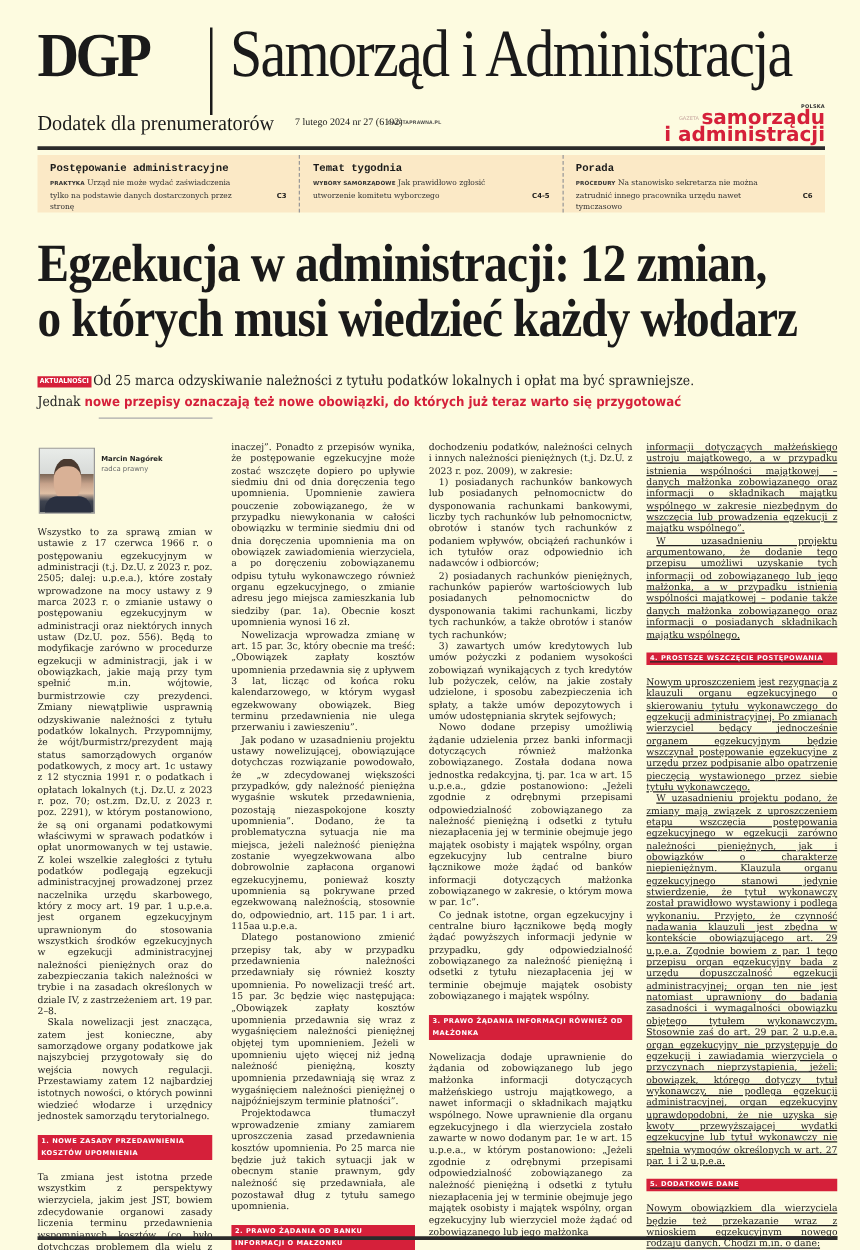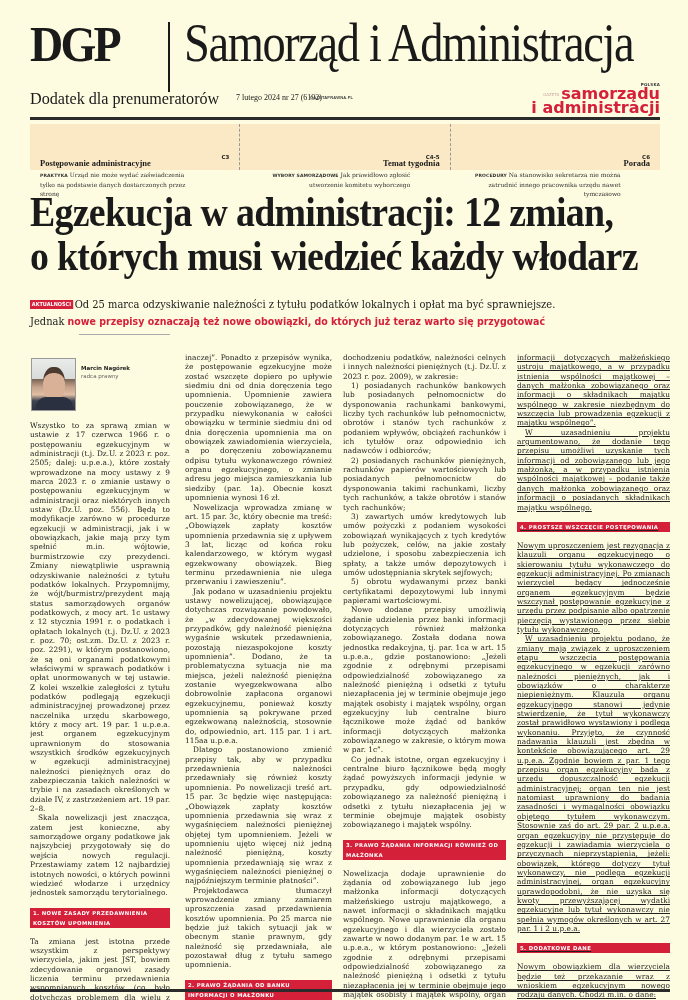--- a/index.html
+++ b/index.html
@@ -19,22 +19,22 @@
   .gsa { position: absolute; right: 0; top: -6px; text-align: right; font-family: "DejaVu Sans", sans-serif; }
   .gsa .polska { font-size: 4px; font-weight: bold; color: #333; letter-spacing: .2px; }
   .gsa .row { line-height: 13px; }
   .gsa .gazeta { font-size: 4px; color: #c8a8a0; margin-right: 2px; vertical-align: middle; }
   .gsa .brand { font-size: 16px; color: #d5203a; font-weight: bold; }
   .head-rule { position: absolute; left: 30px; top: 117px; width: 630px; height: 3px; background: #2b2b2b; }
 
   
   .teasers { position: absolute; left: 30px; top: 124px; width: 630px; height: 46px; background: #fbe9c6; display: flex; }
   .teaser { position: relative; flex: 1; padding: 5px 10px 0 10px; }
-  .teaser + .teaser { border-left: 1px dashed #999; text-align: right; }
-  .teaser-title { font-family: Liberation Serif, serif; font-weight: bold; font-size: 8.5px; line-height: 13px; color: #1a1a1a; margin-top: 28px; }
+  .teaser + .teaser { border-left: 1px dashed #999; }
+  .teaser-title { font-family: Liberation Mono, monospace; font-weight: bold; font-size: 8.5px; line-height: 13px; color: #1a1a1a; }
   .teaser-text { font-size: 6px; line-height: 9px; color: #333; width: 160px; }
   .teaser-kicker { font-family: "DejaVu Sans", sans-serif; font-weight: bold; font-size: 4.5px; text-transform: uppercase; letter-spacing: .1px; }
   .teaser-page { position: absolute; right: 10px; bottom: 10px; font-family: "DejaVu Sans", sans-serif; font-weight: bold; font-size: 5.5px; }
 
   
   .headline { position: absolute; left: 30px; top: 190px; width: 640px; font-family: "Liberation Serif", serif; font-size: 43px; line-height: 44px; letter-spacing: -0.8px; transform: scaleX(0.88); transform-origin: left; white-space: nowrap; }
   .lead { position: absolute; left: 30px; top: 296px; width: 640px; font-size: 11px; line-height: 17px; color: #222; white-space: nowrap; transform: scaleX(0.9); transform-origin: left; }
   .badge { display: inline-block; background: #d5203a; color: #fff; font-family: "DejaVu Sans", sans-serif; font-weight: bold; font-size: 5.5px; line-height: 9px; padding: 0 2px; vertical-align: 2px; margin-right: 2px; }
   .lead-red { color: #d5203a; font-family: "DejaVu Sans", sans-serif; font-weight: bold; font-size: 10.5px; }
 
@@ -132,21 +132,20 @@
   <p>Projektodawca tłumaczył wprowadzenie zmiany zamiarem uproszczenia zasad przedawnienia kosztów upomnienia. Po 25 marca nie będzie już takich sytuacji jak w obecnym stanie prawnym, gdy należność się przedawniała, ale pozostawał dług z tytułu samego upomnienia.</p>
   <div class="sect">2. PRAWO ŻĄDANIA OD BANKU INFORMACJI O MAŁŻONKU</div>
   <p>Organy egzekucyjne będą mogły żądać od banków informacji dotyczących małżonka zobowiązanego. W celu dodania nowego uprawnienia wprowadzono zmiany w art. 36 u.p.e.a. Z jego par. 1 obecnie wynika, że – na żądanie organu egzekucyjnego lub centralnego biura łącznikowego – banki są obowiązane do przekazywania informacji dotyczących zobowiązanego lub podmiotu, o którym mowa w art. 3 pkt 8 ustawy z 11 października 2013 r. o wzajemnej pomocy przy</p>
 </div>
 
 <div class="col c3" style="height:658px;">
   <p>dochodzeniu podatków, należności celnych i innych należności pieniężnych (t.j. Dz.U. z 2023 r. poz. 2009), w zakresie:</p>
   <p>1) posiadanych rachunków bankowych lub posiadanych pełnomocnictw do dysponowania rachunkami bankowymi, liczby tych rachunków lub pełnomocnictw, obrotów i stanów tych rachunków z podaniem wpływów, obciążeń rachunków i ich tytułów oraz odpowiednio ich nadawców i odbiorców;</p>
   <p>2) posiadanych rachunków pieniężnych, rachunków papierów wartościowych lub posiadanych pełnomocnictw do dysponowania takimi rachunkami, liczby tych rachunków, a także obrotów i stanów tych rachunków;</p>
   <p>3) zawartych umów kredytowych lub umów pożyczki z podaniem wysokości zobowiązań wynikających z tych kredytów lub pożyczek, celów, na jakie zostały udzielone, i sposobu zabezpieczenia ich spłaty, a także umów depozytowych i umów udostępniania skrytek sejfowych;</p>
-  <p>5) obrotu wydawanymi przez banki certyfikatami depozytowymi lub innymi papierami wartościowymi.</p>
   <p>Nowo dodane przepisy umożliwią żądanie udzielenia przez banki informacji dotyczących również małżonka zobowiązanego. Została dodana nowa jednostka redakcyjna, tj. par. 1ca w art. 15 u.p.e.a., gdzie postanowiono: „Jeżeli zgodnie z odrębnymi przepisami odpowiedzialność zobowiązanego za należność pieniężną i odsetki z tytułu niezapłacenia jej w terminie obejmuje jego majątek osobisty i majątek wspólny, organ egzekucyjny lub centralne biuro łącznikowe może żądać od banków informacji dotyczących małżonka zobowiązanego w zakresie, o którym mowa w par. 1c”.</p>
   <p>Co jednak istotne, organ egzekucyjny i centralne biuro łącznikowe będą mogły żądać powyższych informacji jedynie w przypadku, gdy odpowiedzialność zobowiązanego za należność pieniężną i odsetki z tytułu niezapłacenia jej w terminie obejmuje majątek osobisty zobowiązanego i majątek wspólny.</p>
   <div class="sect">3. PRAWO ŻĄDANIA INFORMACJI RÓWNIEŻ OD MAŁŻONKA</div>
   <p>Nowelizacja dodaje uprawnienie do żądania od zobowiązanego lub jego małżonka informacji dotyczących małżeńskiego ustroju majątkowego, a nawet informacji o składnikach majątku wspólnego. Nowe uprawnienie dla organu egzekucyjnego i dla wierzyciela zostało zawarte w nowo dodanym par. 1e w art. 15 u.p.e.a., w którym postanowiono: „Jeżeli zgodnie z odrębnymi przepisami odpowiedzialność zobowiązanego za należność pieniężną i odsetki z tytułu niezapłacenia jej w terminie obejmuje jego majątek osobisty i majątek wspólny, organ egzekucyjny lub wierzyciel może żądać od zobowiązanego lub jego małżonka</p>
 </div>
 
 <div class="col c4" style="height:658px;">
   <p>informacji dotyczących małżeńskiego ustroju majątkowego, a w przypadku istnienia wspólności majątkowej – danych małżonka zobowiązanego oraz informacji o składnikach majątku wspólnego w zakresie niezbędnym do wszczęcia lub prowadzenia egzekucji z majątku wspólnego”.</p>
   <p>W uzasadnieniu projektu argumentowano, że dodanie tego przepisu umożliwi uzyskanie tych informacji od zobowiązanego lub jego małżonka, a w przypadku istnienia wspólności majątkowej – podanie także danych małżonka zobowiązanego oraz informacji o posiadanych składnikach majątku wspólnego.</p>
   <div class="sect">4. PROSTSZE WSZCZĘCIE POSTĘPOWANIA</div>

